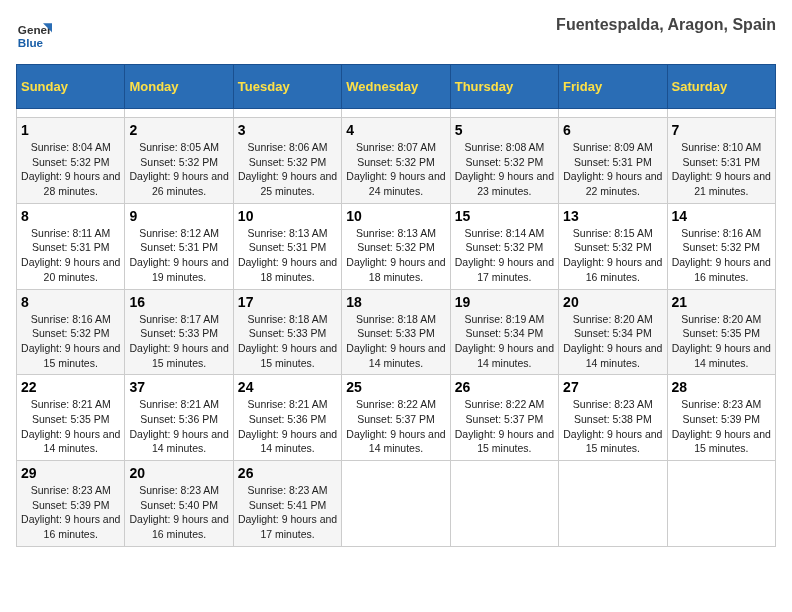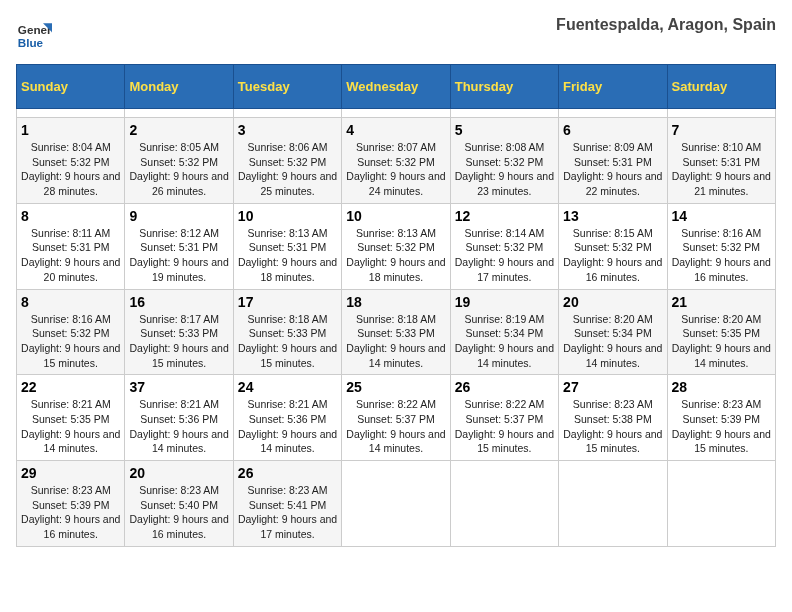--- a/index.html
+++ b/index.html
@@ -160,21 +160,21 @@
         </td>
         <td>
           <span class="day-num">10</span>
           <div class="day-detail">Sunrise: 8:13 AM<br>Sunset: 5:31 PM<br>Daylight: 9 hours and 18 minutes.</div>
         </td>
         <td>
           <span class="day-num">10</span>
           <div class="day-detail">Sunrise: 8:13 AM<br>Sunset: 5:32 PM<br>Daylight: 9 hours and 18 minutes.</div>
         </td>
         <td>
-          <span class="day-num">12</span>
+          <span class="day-num">15</span>
           <div class="day-detail">Sunrise: 8:14 AM<br>Sunset: 5:32 PM<br>Daylight: 9 hours and 17 minutes.</div>
         </td>
         <td>
           <span class="day-num">13</span>
           <div class="day-detail">Sunrise: 8:15 AM<br>Sunset: 5:32 PM<br>Daylight: 9 hours and 16 minutes.</div>
         </td>
         <td>
           <span class="day-num">14</span>
           <div class="day-detail">Sunrise: 8:16 AM<br>Sunset: 5:32 PM<br>Daylight: 9 hours and 16 minutes.</div>
         </td>

